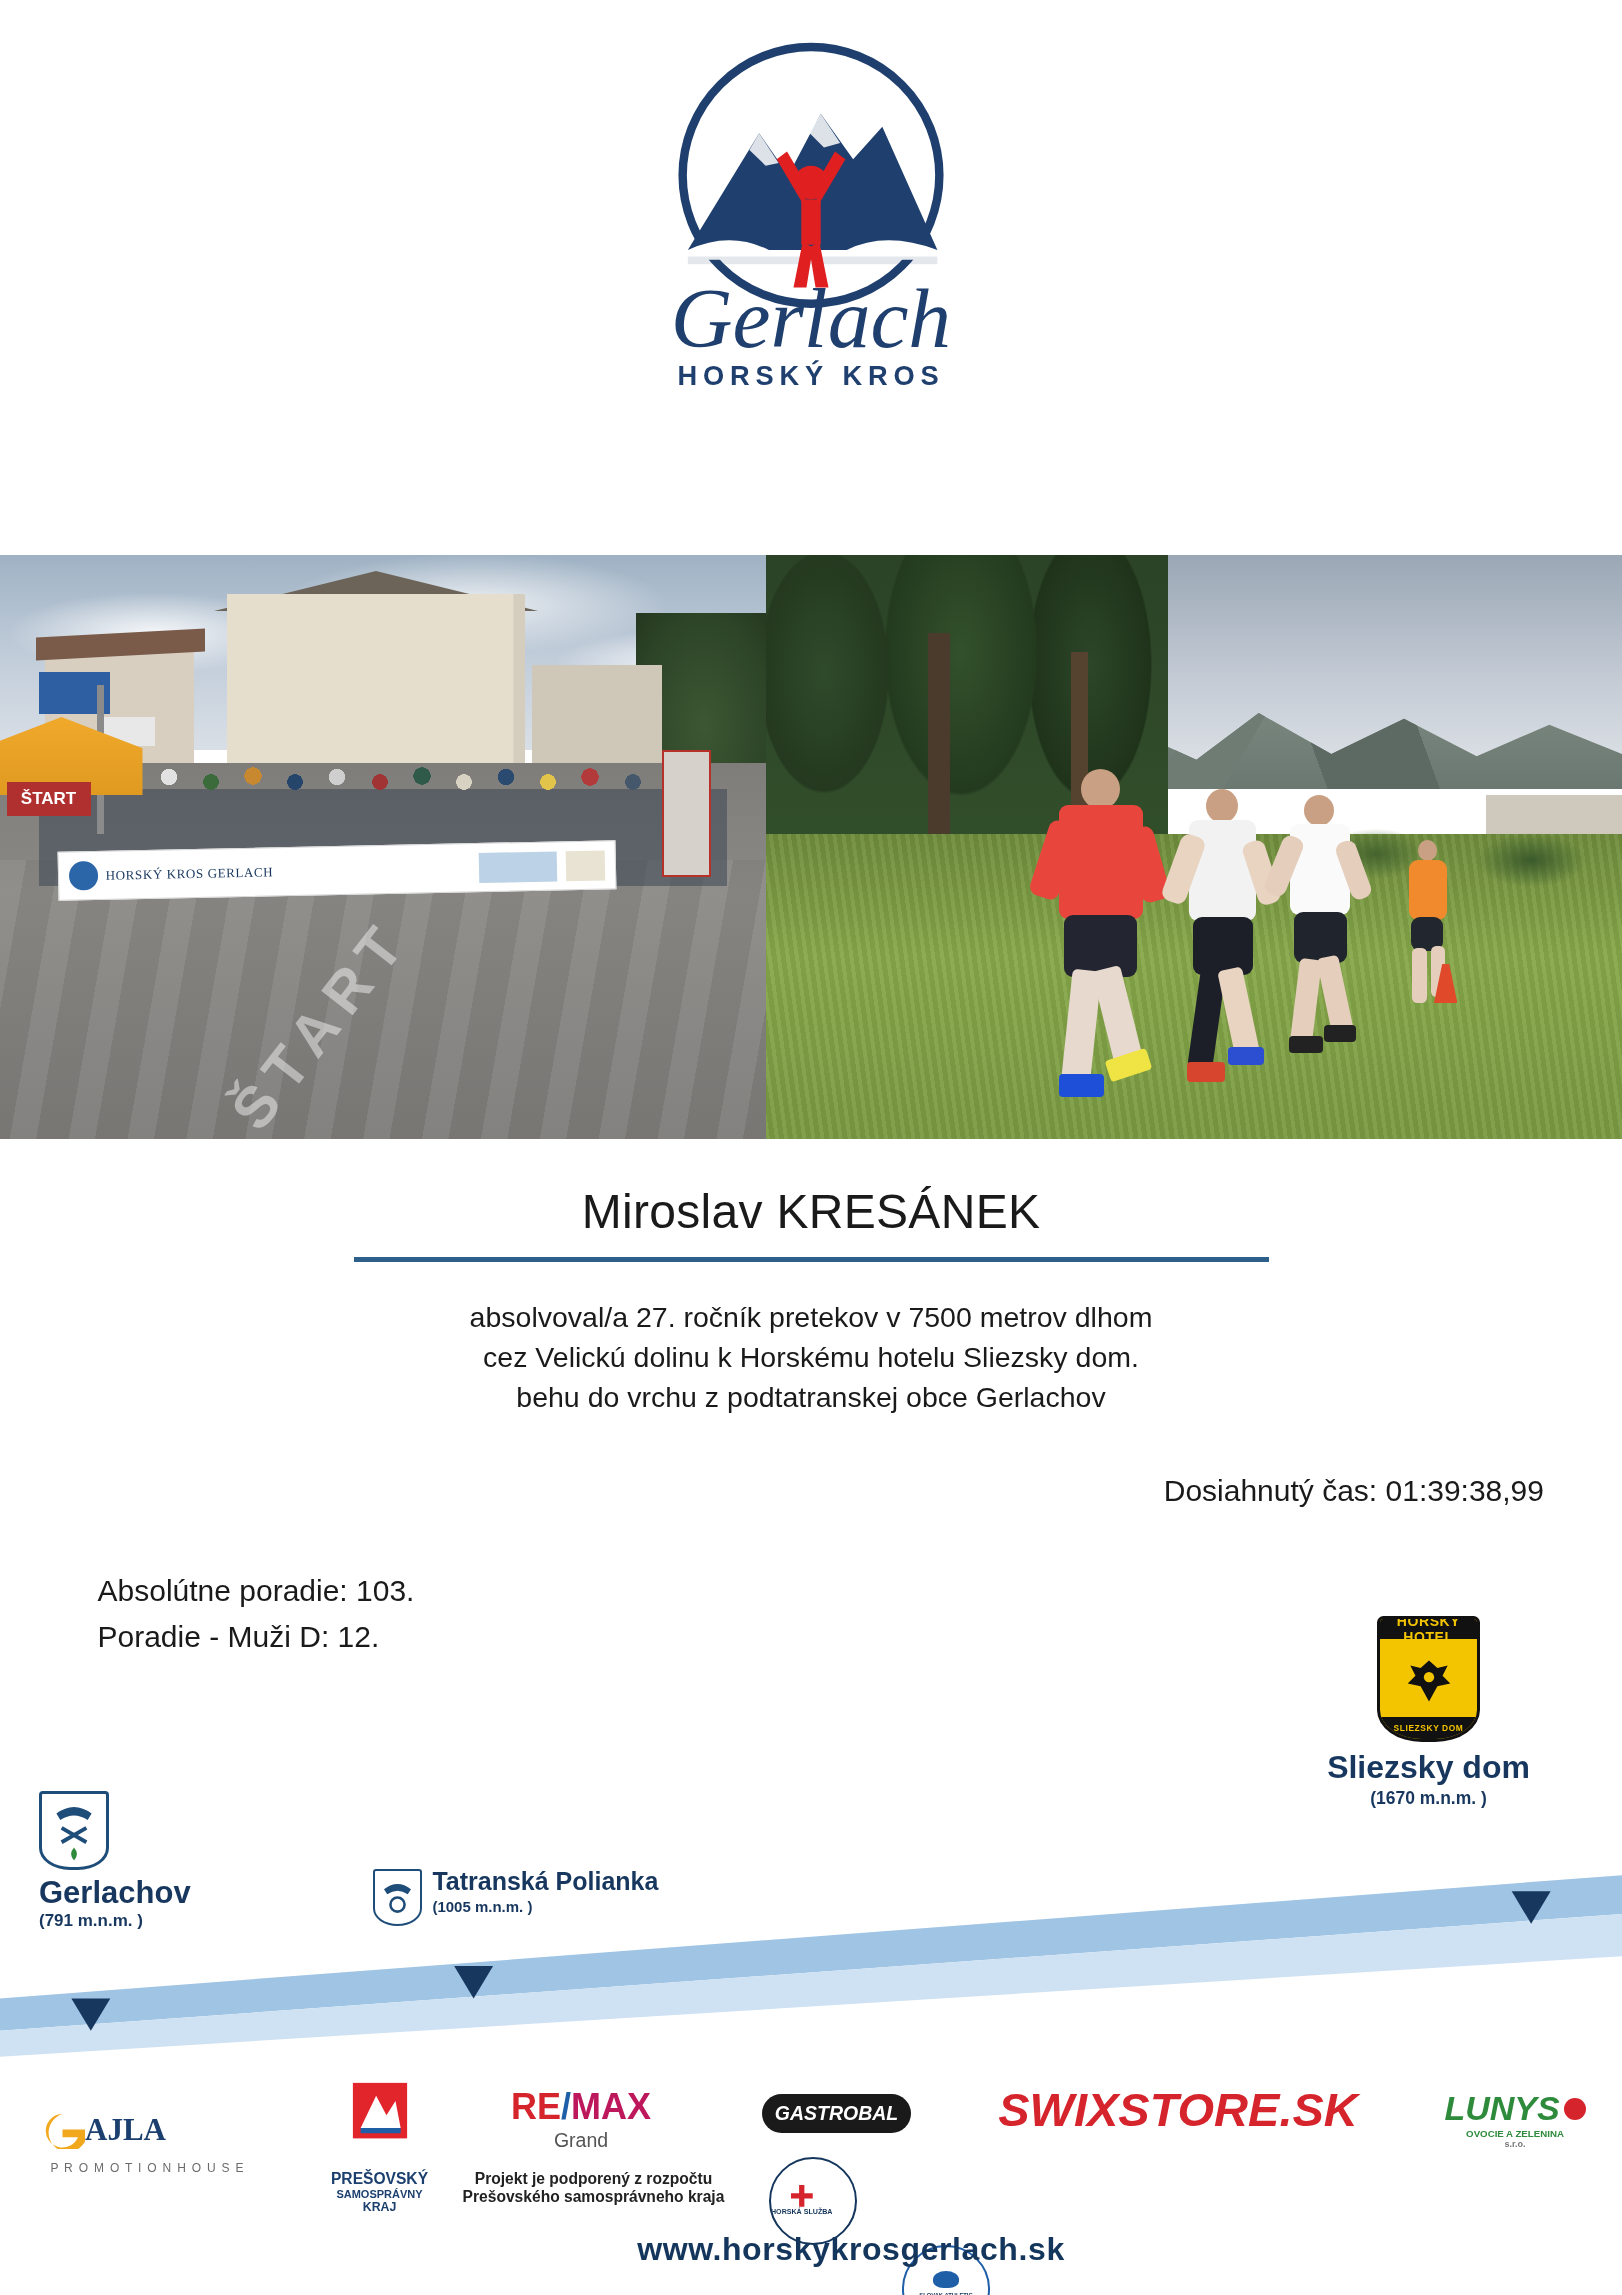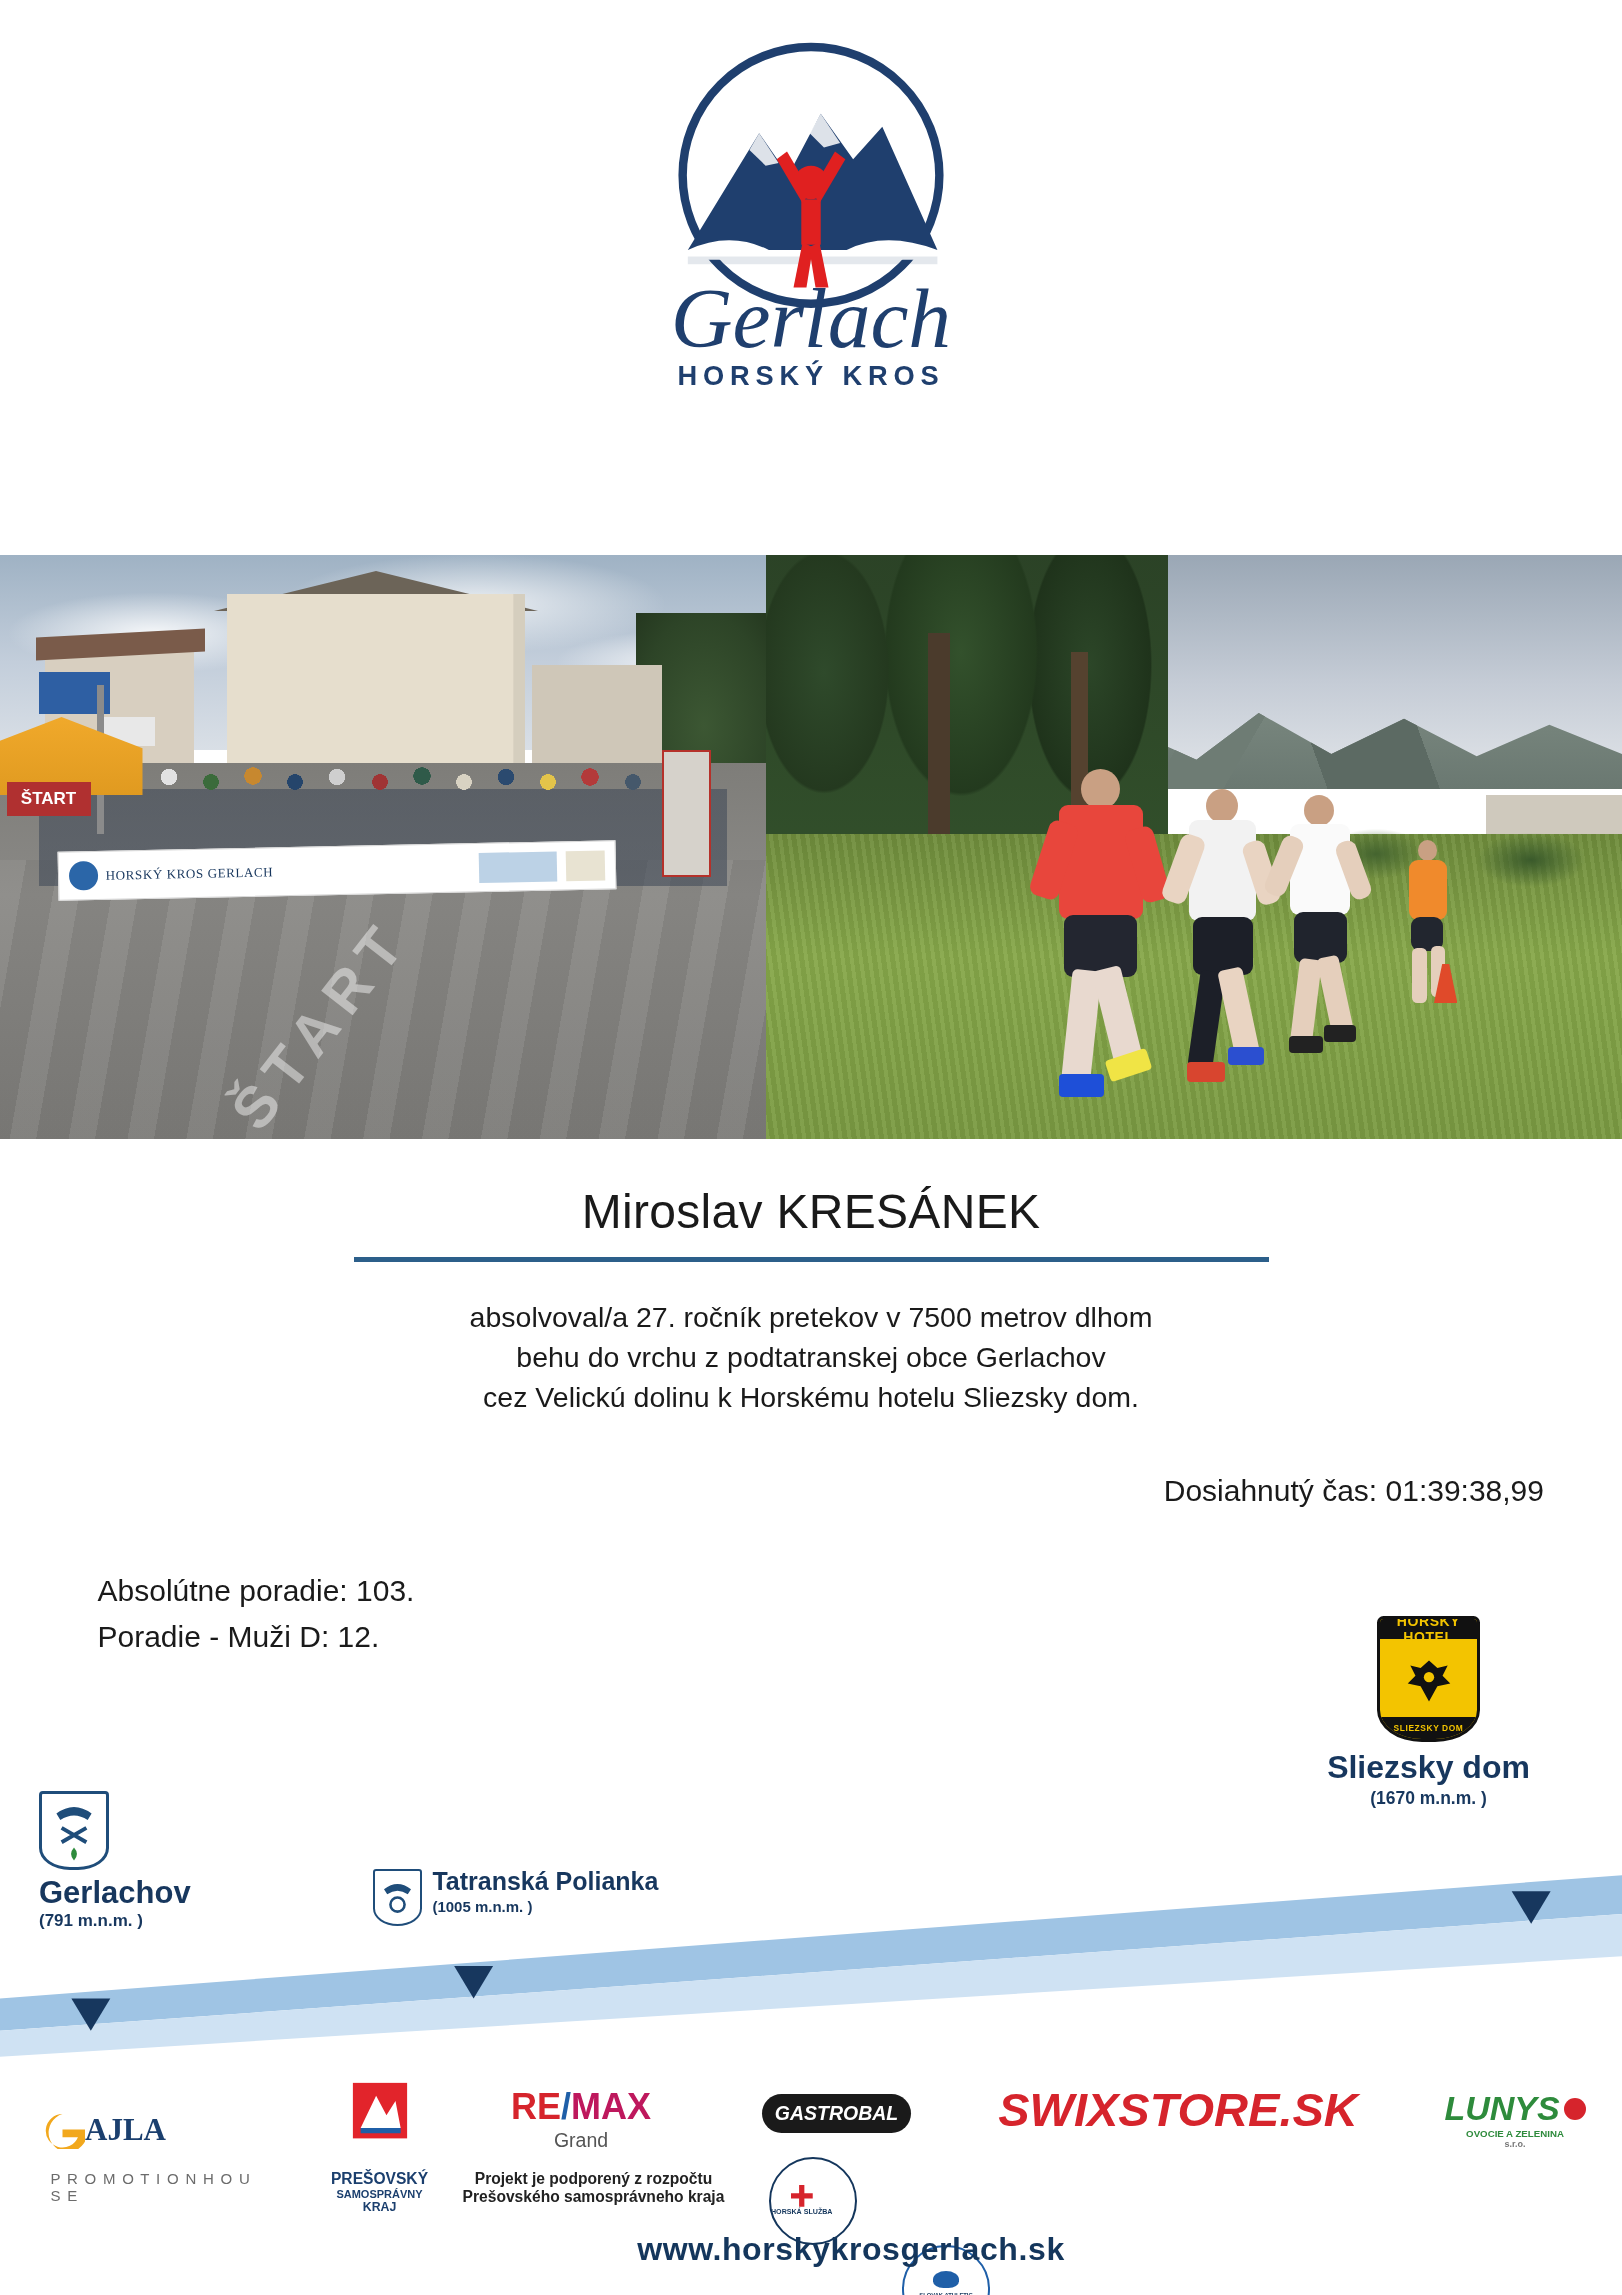--- a/index.html
+++ b/index.html
@@ -438,22 +438,22 @@
 
     <div style="position:absolute; left:668px; top:409px; width:23.4px; height:39px; background:#e04a2a; clip-path:polygon(35% 0,65% 0,100% 100%,0 100%);"></div>
   </div>
 </div>
 
 <div class="content">
   <h1 class="athlete-name">Miroslav KRESÁNEK</h1>
   <div class="divider"></div>
   <div class="desc">
     <div>absolvoval/a 27. ročník pretekov v 7500 metrov dlhom</div>
+    <div>cez Velickú dolinu k Horskému hotelu Sliezsky dom.</div>
     <div>behu do vrchu z podtatranskej obce Gerlachov</div>
-    <div>cez Velickú dolinu k Horskému hotelu Sliezsky dom.</div>
   </div>
   <div class="time-line">Dosiahnutý čas: 01:39:38,99</div>
   <div class="ranks">
     <div>Absolútne poradie: 103.</div>
     <div>Poradie - Muži D: 12.</div>
   </div>
 </div>
 
 <div class="sd-badge">
   <div class="sd-shield">
@@ -509,21 +509,21 @@
 
 <div class="sponsors">
 
   <div class="sp" style="left:40px; top:125px; width:214px;">
     <div style="display:flex; align-items:center;">
       <svg viewBox="0 0 70 60" width="45" height="39" aria-hidden="true">
         <path d="M35 6 a26 26 0 1 0 24 36 h-24 v-12 h38 a30 30 0 1 1 -38 -24 z" fill="#f2a81d"></path>
       </svg>
       <span style="font-size:31px; font-weight:bold; color:#1b3f6e; font-family:'Liberation Serif',serif;">AJLA</span>
     </div>
-    <div style="font-size:15px; letter-spacing:1.3px; color:#6b6b6b; margin-top:21px; padding-left:10.4px;">P R O M O T I O N   H O U S E</div>
+    <div style="font-size:12px; letter-spacing:1.3px; color:#6b6b6b; margin-top:12px; padding-left:10.4px;">P R O M O T I O N   H O U S E</div>
   </div>
 
   <div class="sp" style="left:305px; top:94px; width:149px; text-align:center;">
     <svg viewBox="0 0 120 110" width="78" height="71" aria-hidden="true">
       <rect x="18" y="6" width="84" height="86" fill="#e2242b"></rect>
       <path d="M30 76 L54 26 L70 56 L84 34 L92 76 Z" fill="#ffffff"></path>
       <path d="M30 76 L92 76 L92 84 L30 84 Z" fill="#1f5fa8"></path>
     </svg>
     <div style="font-size:15.6px; font-weight:bold; color:#1b3f6e; margin-top:18px;">PREŠOVSKÝ</div>
     <div style="font-size:11px; font-weight:bold; color:#1b3f6e;">SAMOSPRÁVNY</div>

